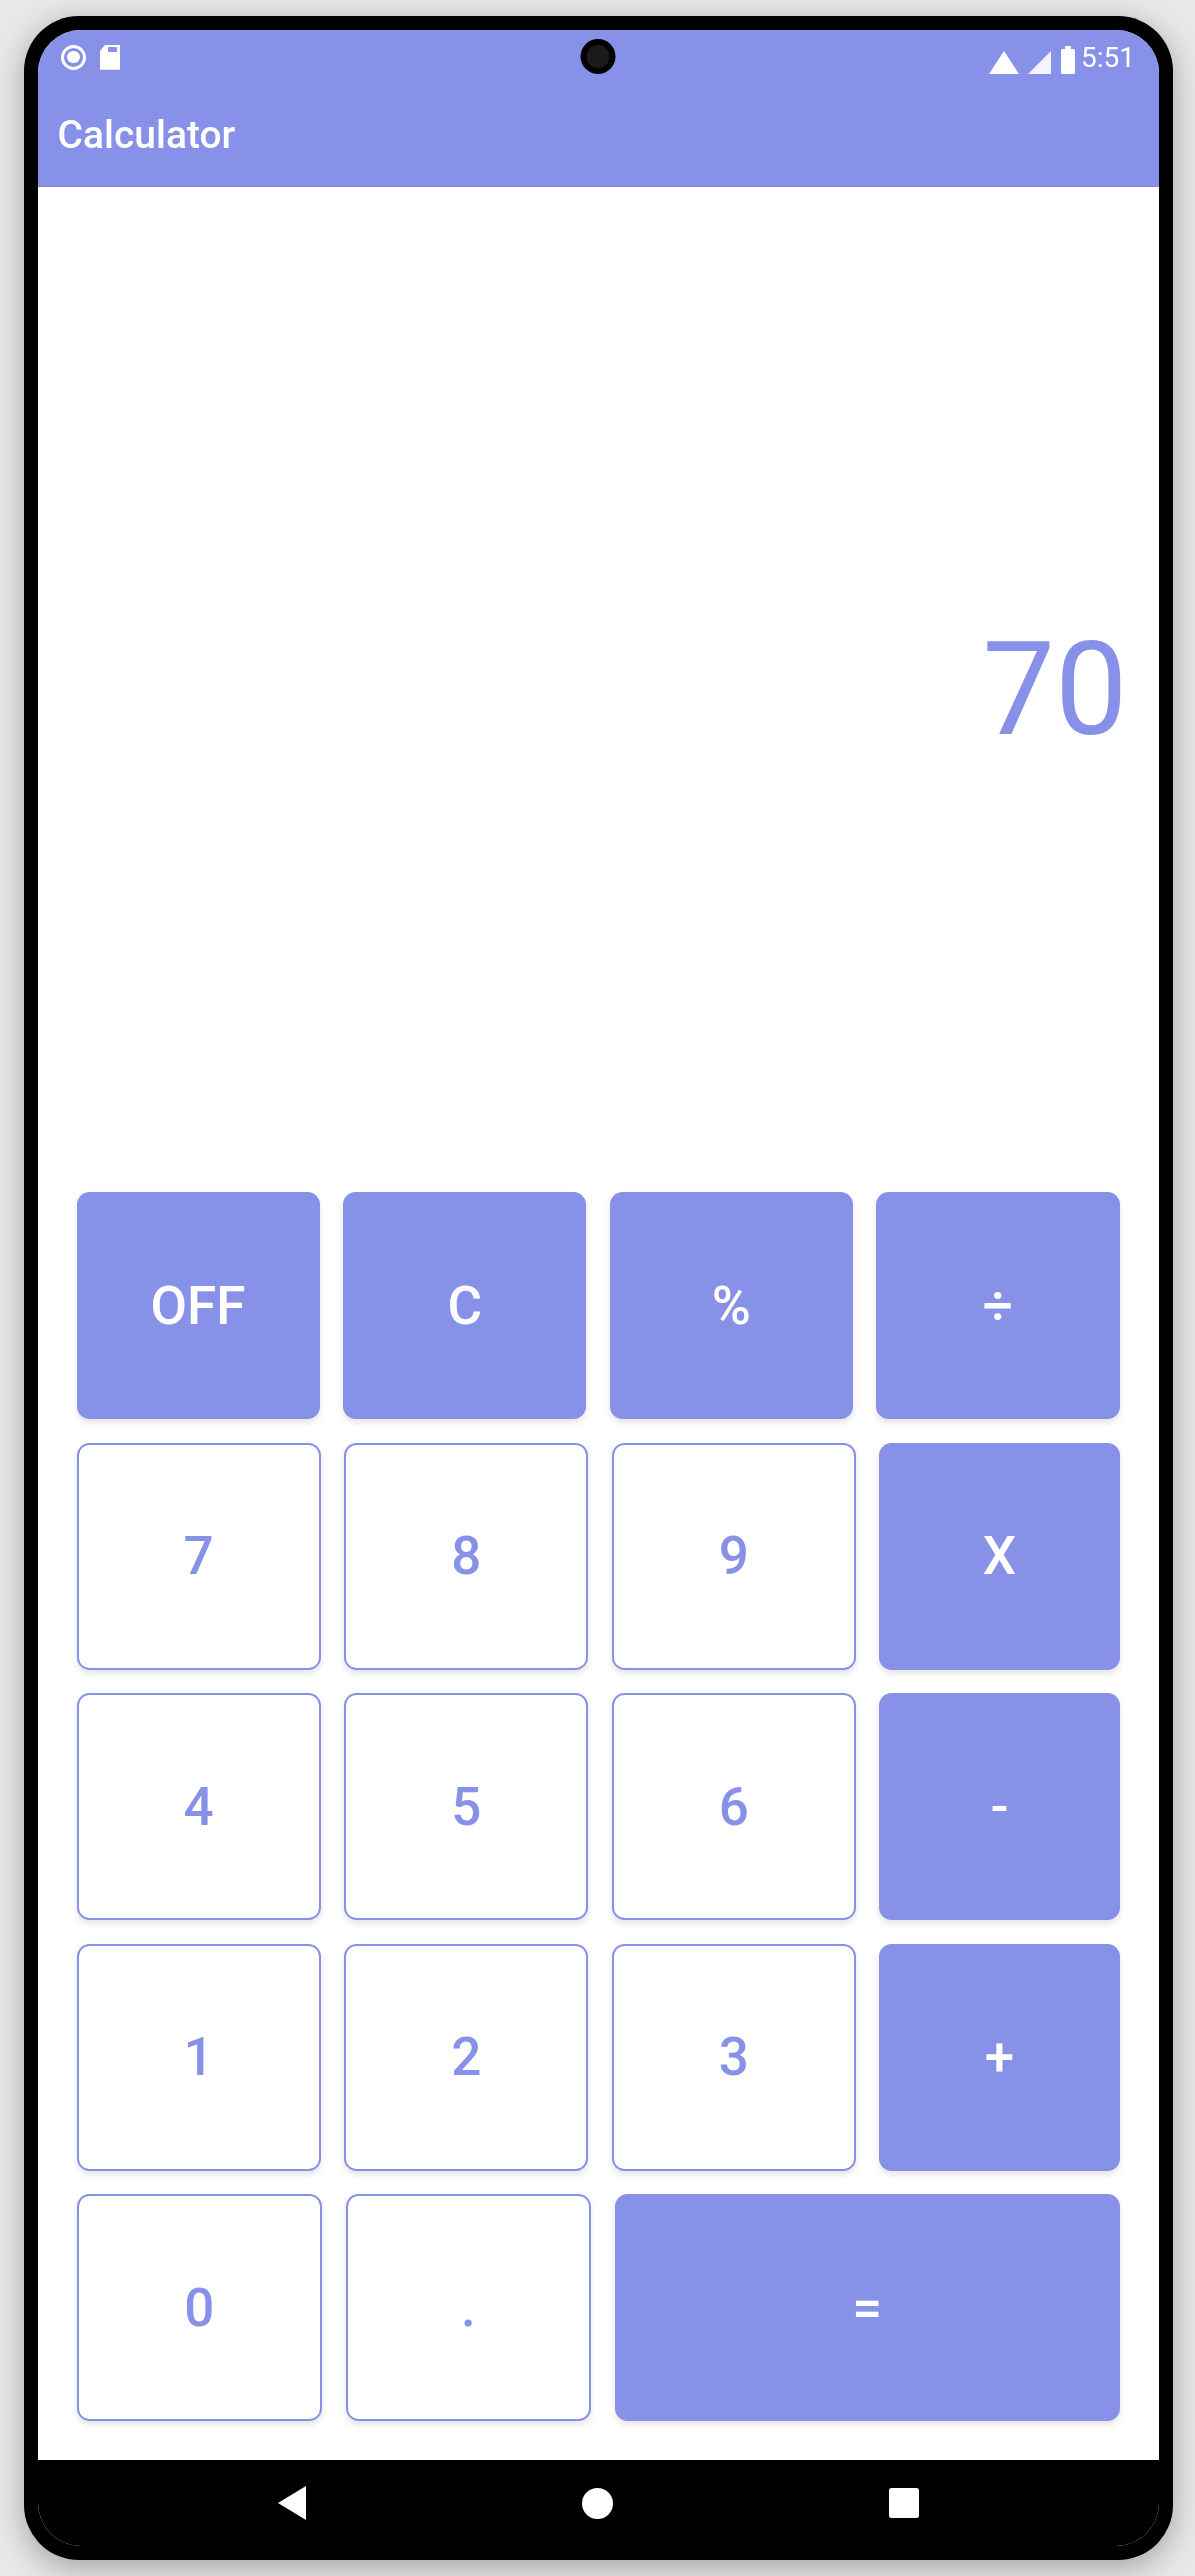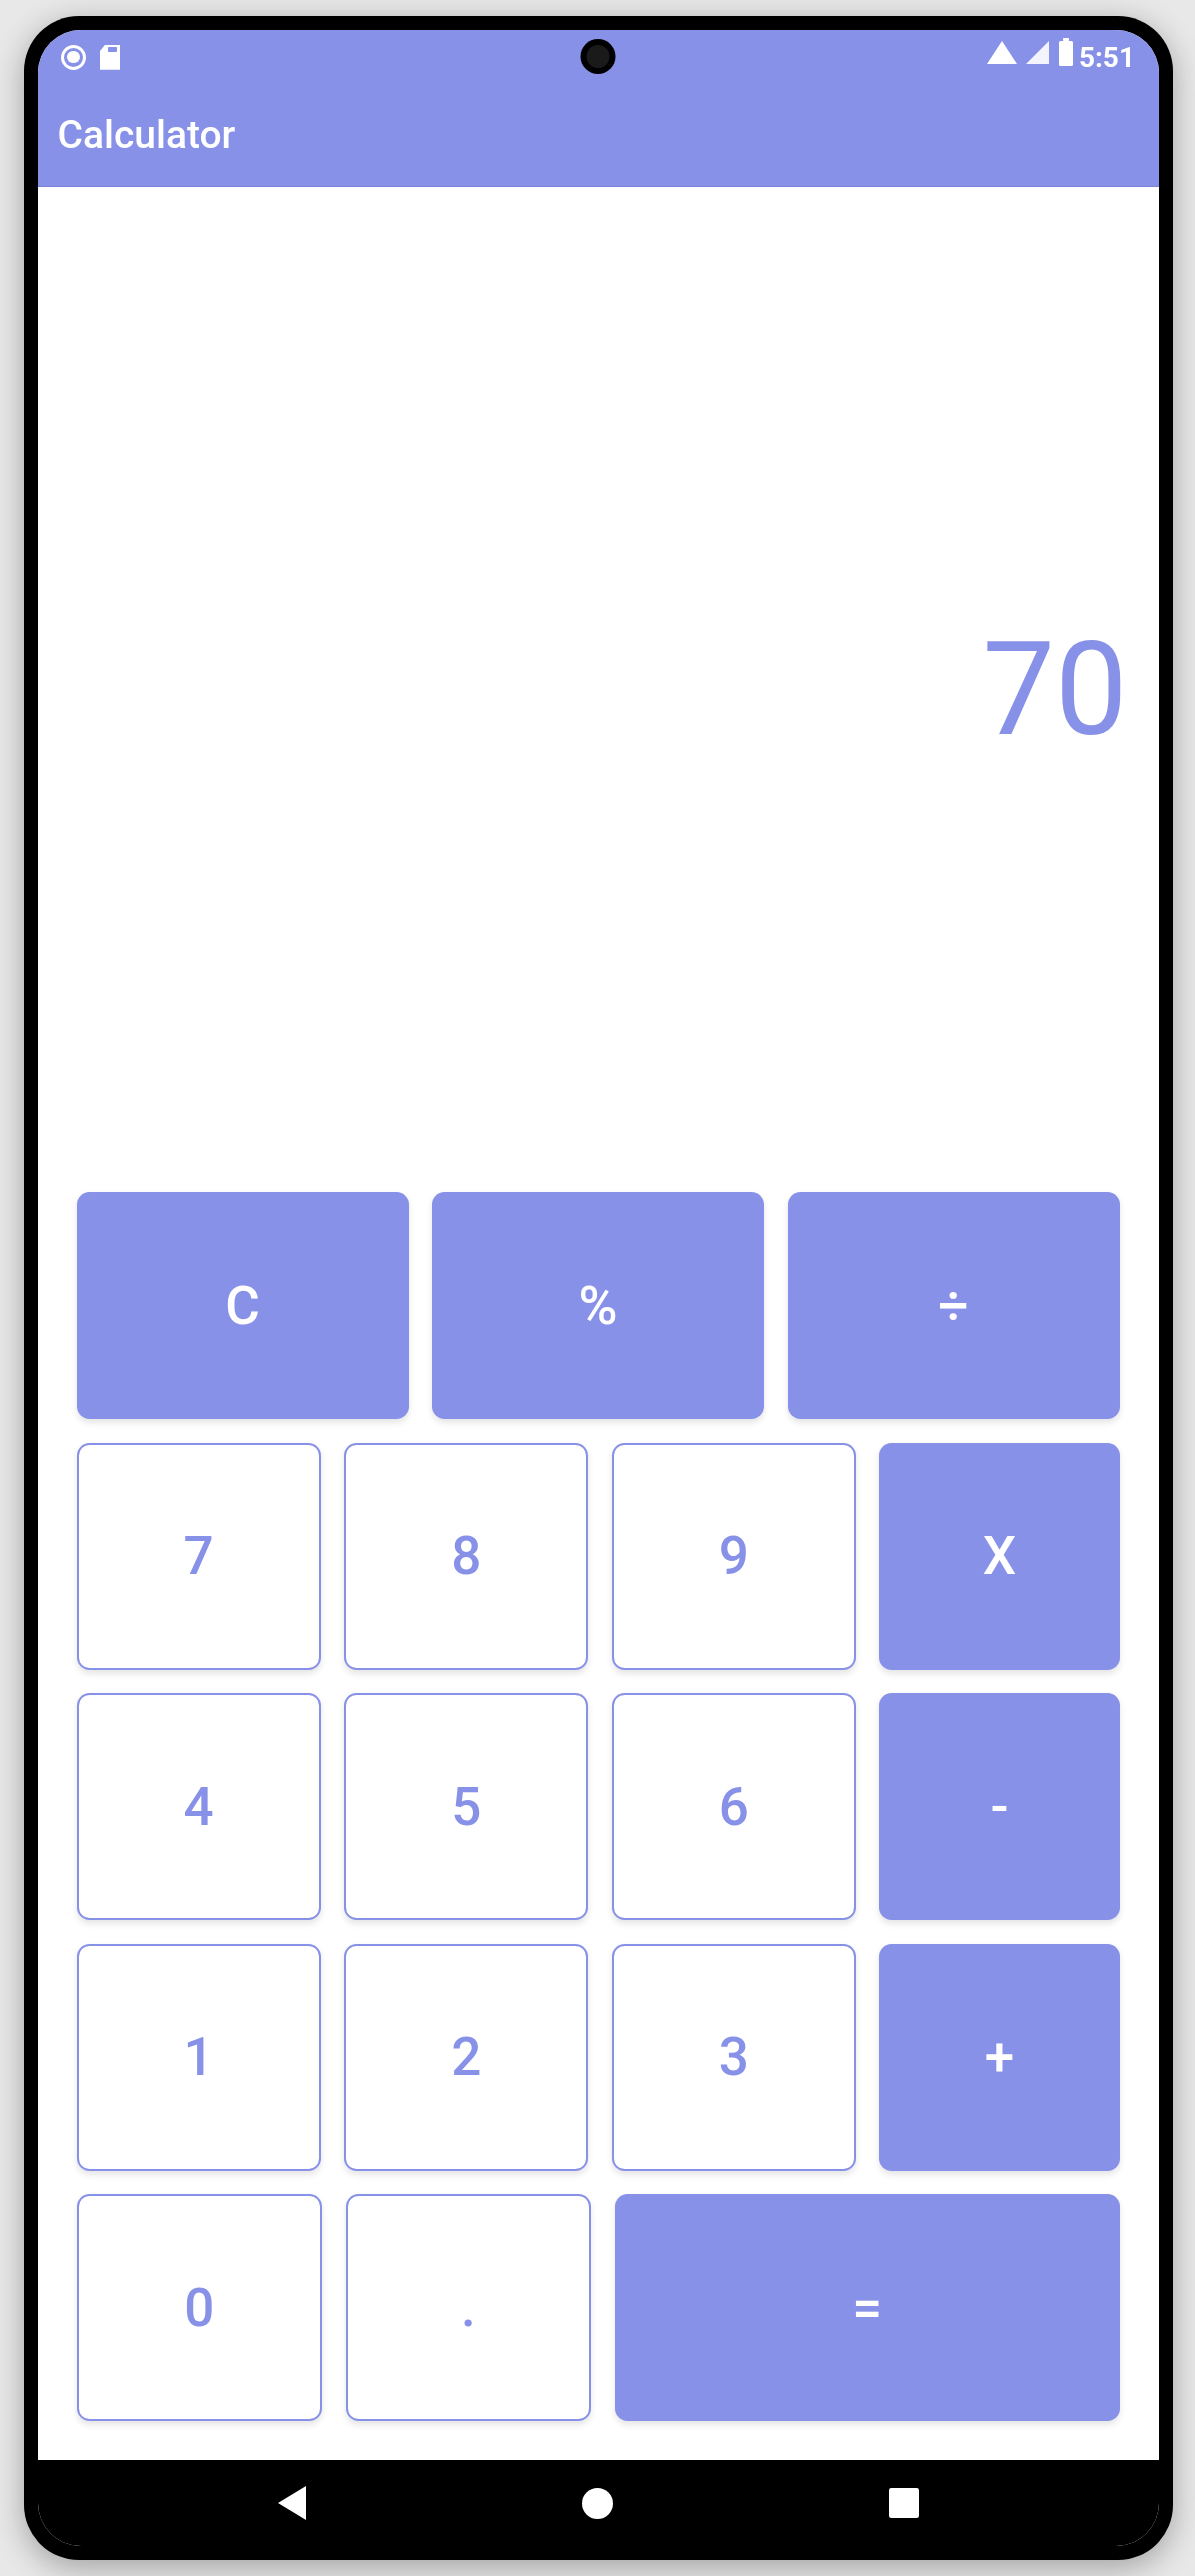--- a/index.html
+++ b/index.html
@@ -71,24 +71,24 @@
       padding: 0 23.5px;
       color: #fff;
     }
     .status-left {
       display: flex;
       align-items: center;
       gap: 14px;
     }
     .status-right {
       display: flex;
-      align-items: flex-start;
+      align-items: flex-end;
       gap: 6.3px;
       font-size: 28px;
-      font-weight: 700;
+      font-weight: 400;
     }
     .circle-icon {
       width: 25px;
       height: 25px;
       border: 3.1px solid #fff;
       border-radius: 50%;
       position: relative;
     }
     .circle-icon::after {
       content: '';
@@ -270,20 +270,21 @@
       <div class="app-bar">
         <div class="app-title">Calculator</div>
       </div>
 
       <div class="display-area">
         <div class="display-value">70</div>
       </div>
 
       <div class="keypad">
         <div class="keypad-row">
+          <div class="key key-filled">OFF</div>
           <div class="key key-filled">C</div>
           <div class="key key-filled">%</div>
           <div class="key key-filled">÷</div>
         </div>
         <div class="keypad-row">
           <div class="key key-outline">7</div>
           <div class="key key-outline">8</div>
           <div class="key key-outline">9</div>
           <div class="key key-filled">X</div>
         </div>

